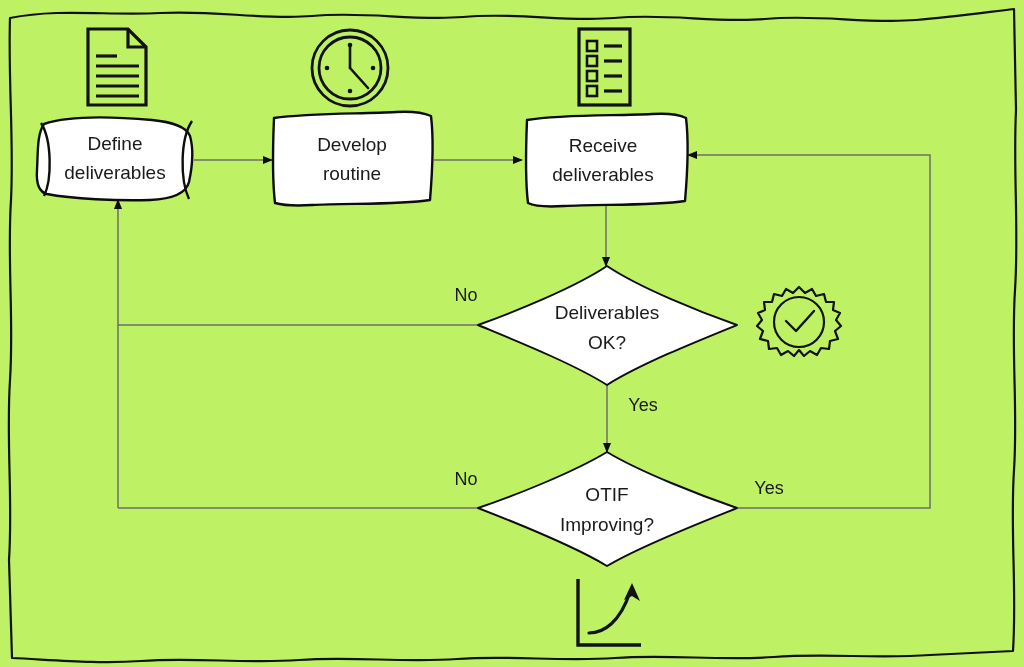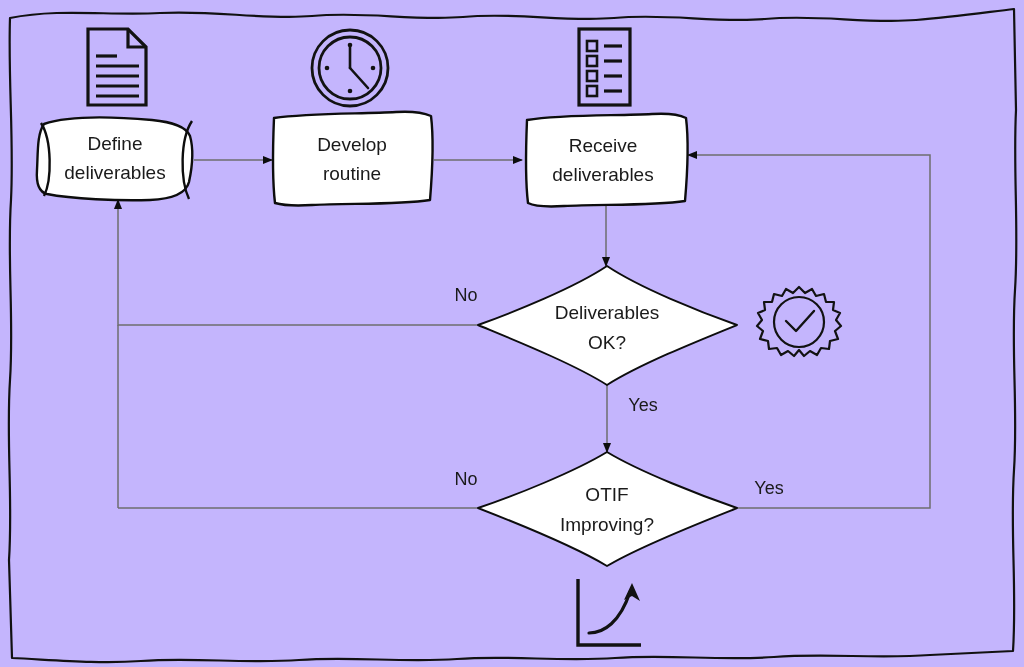--- a/index.html
+++ b/index.html
@@ -10,21 +10,21 @@
   body {
     width: 1024px;
     height: 667px;
     font-family: "Liberation Sans", sans-serif;
     overflow: hidden;
   }
   #canvas {
     position: relative;
     width: 1024px;
     height: 667px;
-    background: #c4b5fd;
+    background: #bef264;
   }
   #diagram-svg {
     position: absolute;
     top: 0;
     left: 0;
     width: 1024px;
     height: 667px;
   }
   .node-text {
     font-family: "Liberation Sans", sans-serif;

